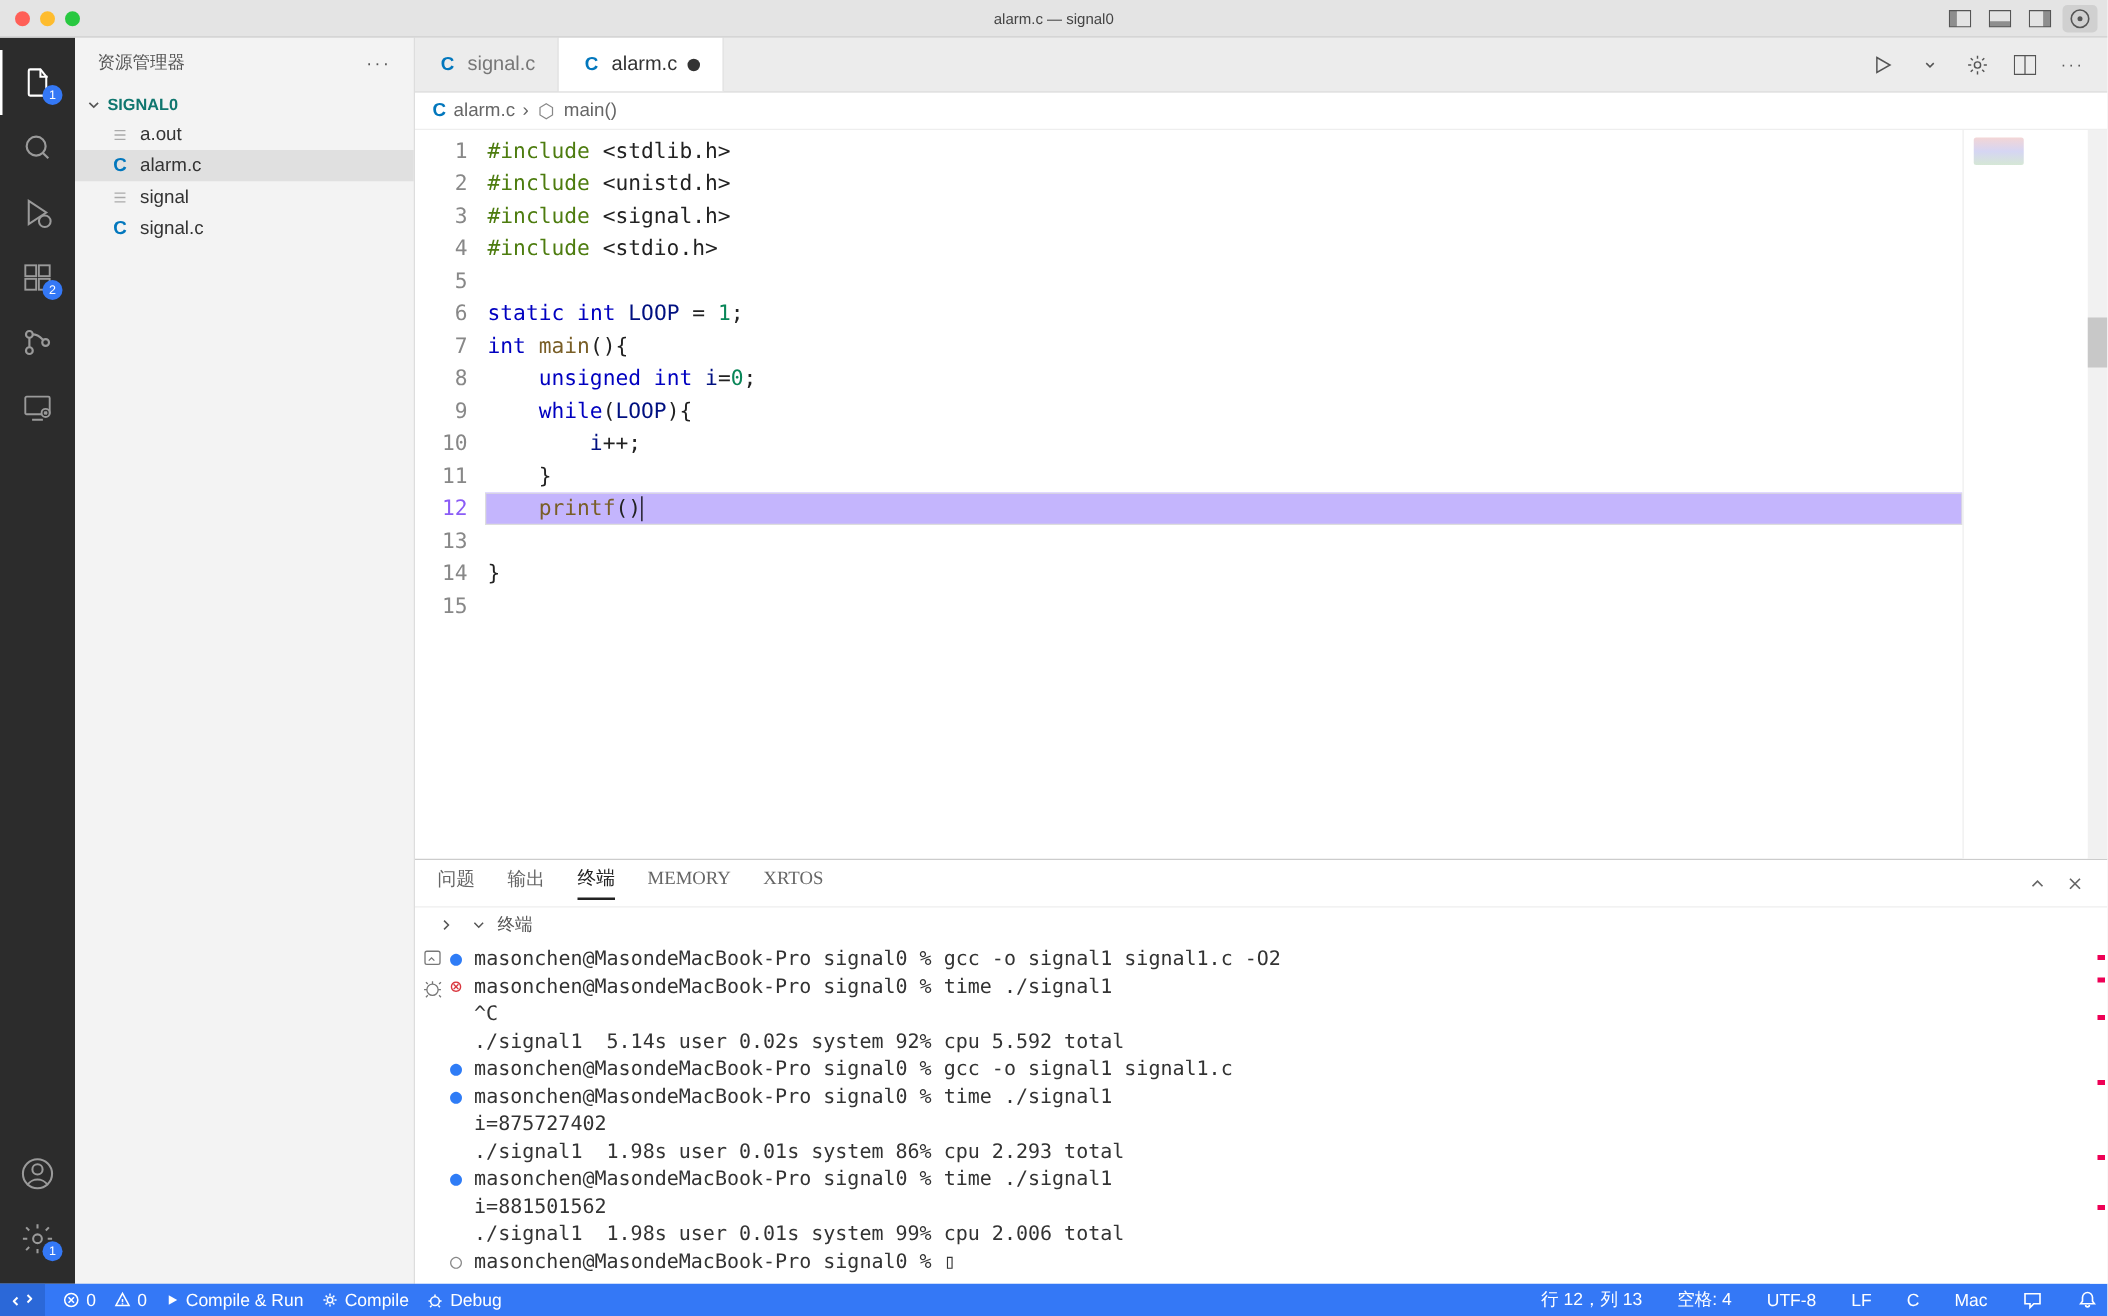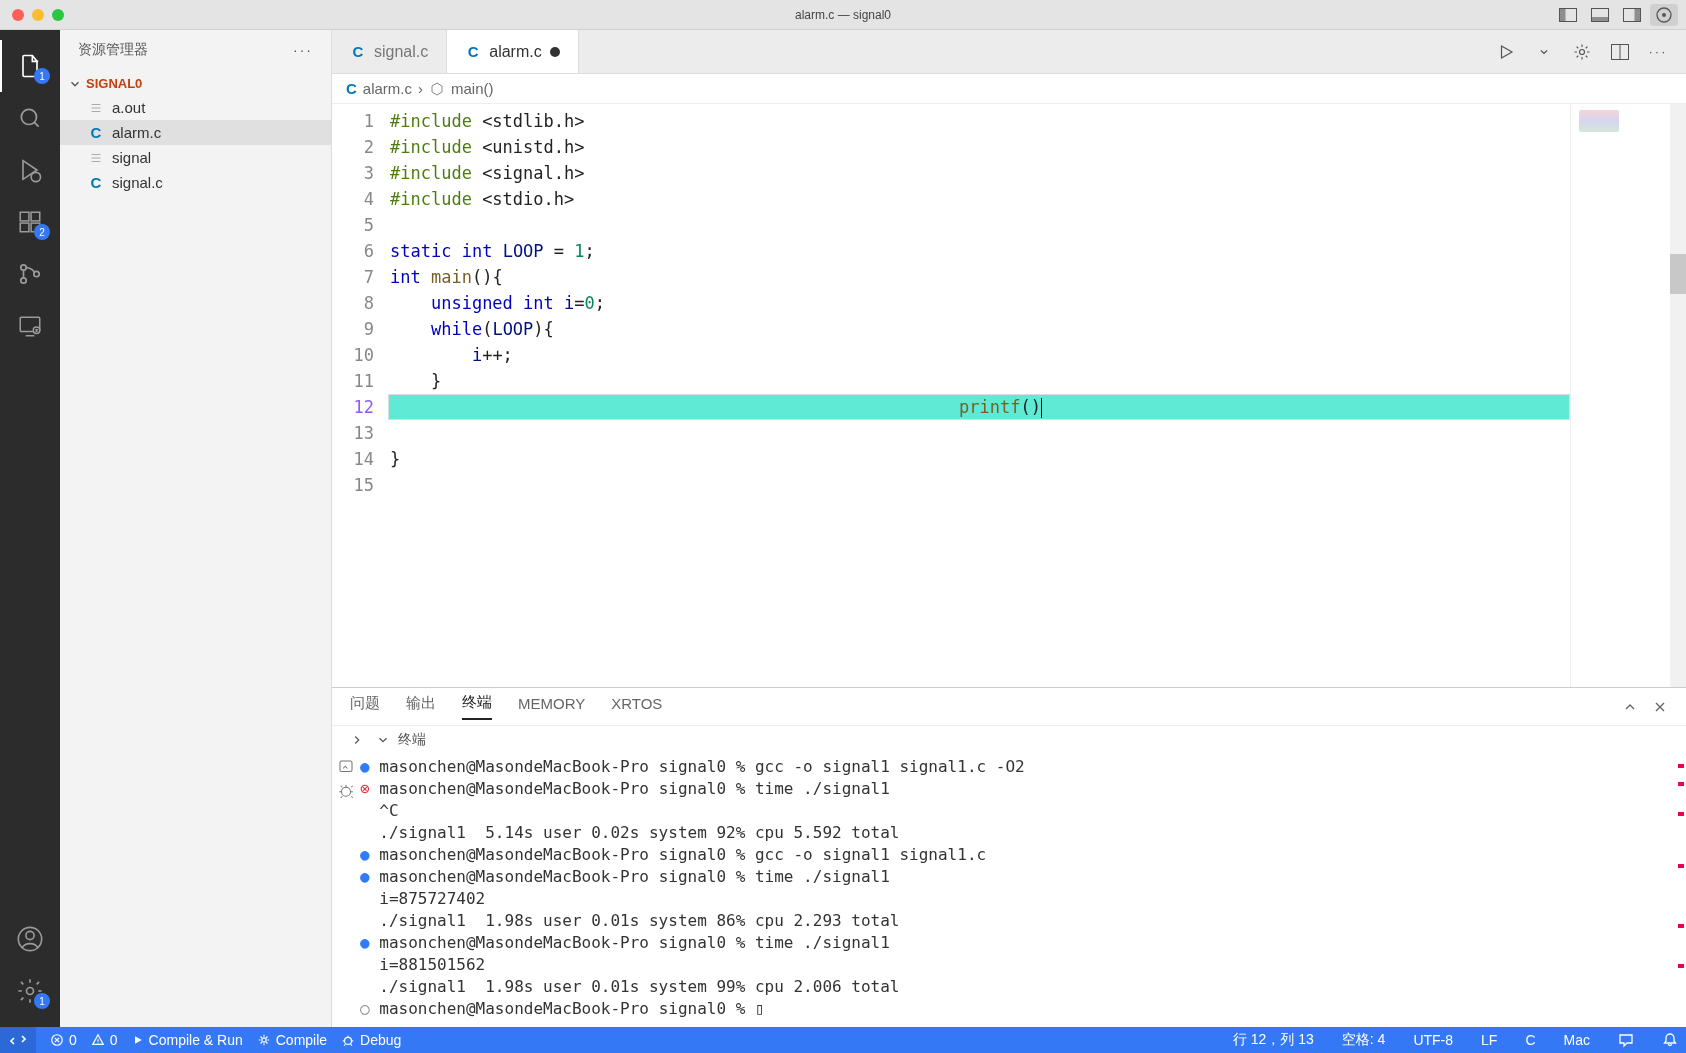--- a/index.html
+++ b/index.html
@@ -116,21 +116,21 @@
 .sidebar-section {
   padding: 2px 0;
 }
 .sidebar-section-title {
   display: flex;
   align-items: center;
   gap: 4px;
   padding: 4px 8px;
   font-weight: 700;
   font-size: 13px;
-  color: #c2410c;
+  color: #0f766e;
 }
 .file-item {
   display: flex;
   align-items: center;
   gap: 8px;
   padding: 4px 8px 4px 28px;
   font-size: 15px;
   color: #333;
   cursor: pointer;
 }
@@ -241,23 +241,22 @@
 .gutter .current { color: #8b5cf6; }
 .code {
   flex: 1;
   padding: 4px 0 0 0;
   white-space: pre;
   color: #222;
   position: relative;
 }
 .code-line { height: 26px; padding-left: 2px; }
 .code-line.current-line {
-  background: #5eead4;
+  background: #c4b5fd;
   box-shadow: inset 0 0 0 1px #ddd;
-  text-align: center;
 }
 .kw { color: #0000c0; }
 .ppk { color: #4d7c0f; }
 .fn { color: #795e26; }
 .num { color: #098658; }
 .var { color: #001080; }
 .cursor {
   display: inline-block;
   width: 1px; height: 20px;
   background: #000;
@@ -296,20 +295,21 @@
 }
 .panel-tabs {
   height: 38px;
   display: flex;
   align-items: center;
   gap: 26px;
   padding: 0 18px;
   color: #666;
   font-size: 15px;
   border-bottom: 1px solid #eee;
+  font-family: Liberation Serif, serif;
 }
 .panel-tab { cursor: pointer; padding-bottom: 6px; }
 .panel-tab.active {
   color: #222;
   border-bottom: 2px solid #222;
 }
 .panel-tab-actions {
   margin-left: auto;
   display: flex; gap: 14px;
   color: #666;

